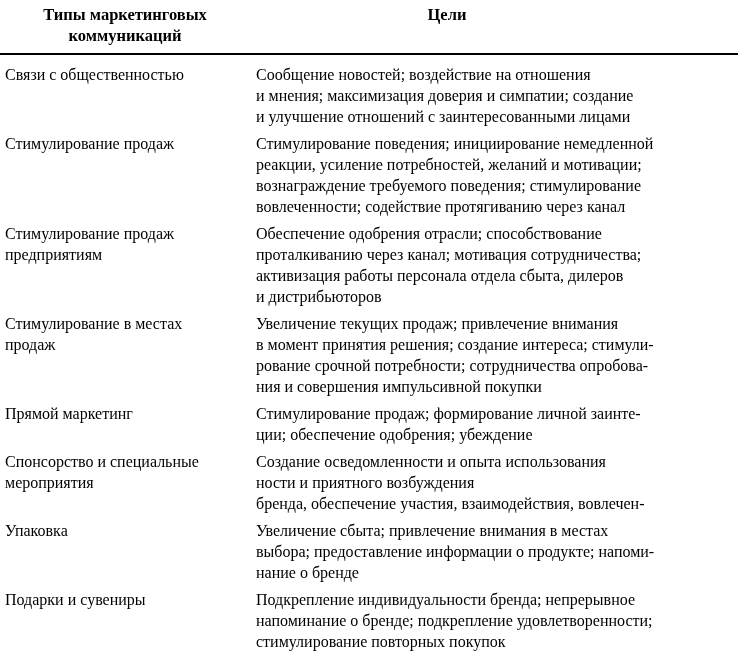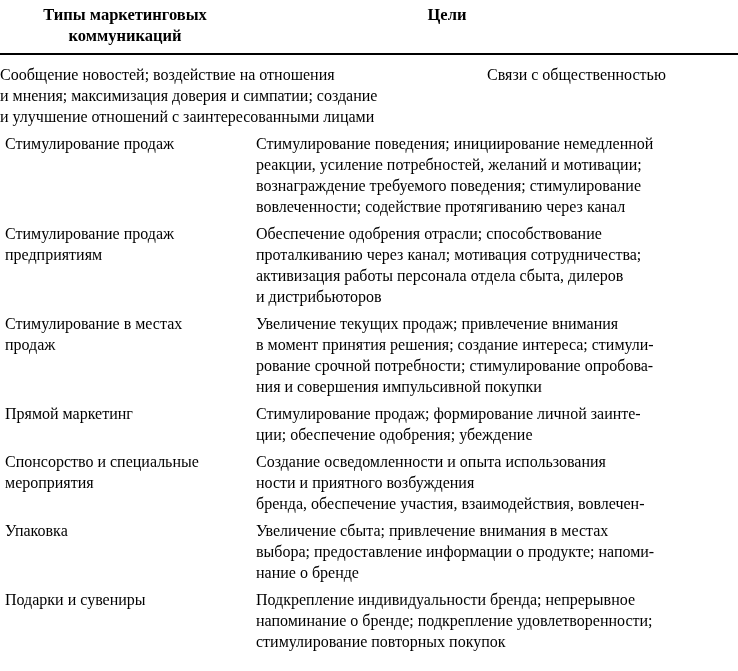--- a/index.html
+++ b/index.html
@@ -89,27 +89,27 @@
       <span class="line">Типы маркетинговых</span>
       <span class="line">коммуникаций</span>
     </div>
     <div class="th th-goals">Цели</div>
   </div>
 
   <div class="rule rule-head"></div>
 
   <div class="tbody">
       <div class="row">
+        <div class="cell cell-type">
+          <span class="line">Связи с общественностью</span>
+        </div>
         <div class="cell cell-goal">
           <span class="line">Сообщение новостей; воздействие на отношения</span>
           <span class="line">и мнения; максимизация доверия и симпатии; создание</span>
           <span class="line">и улучшение отношений с заинтересованными лицами</span>
-        </div>
-        <div class="cell cell-type">
-          <span class="line">Связи с общественностью</span>
         </div>
       </div>
       <div class="row">
         <div class="cell cell-type">
           <span class="line">Стимулирование продаж</span>
         </div>
         <div class="cell cell-goal">
           <span class="line">Стимулирование поведения; инициирование немедленной</span>
           <span class="line">реакции, усиление потребностей, желаний и мотивации;</span>
           <span class="line">вознаграждение требуемого поведения; стимулирование</span>
@@ -129,21 +129,21 @@
         </div>
       </div>
       <div class="row">
         <div class="cell cell-type">
           <span class="line">Стимулирование в местах</span>
           <span class="line">продаж</span>
         </div>
         <div class="cell cell-goal">
           <span class="line">Увеличение текущих продаж; привлечение внимания</span>
           <span class="line">в момент принятия решения; создание интереса; стимули-</span>
-          <span class="line">рование срочной потребности; стимулирование опробова-</span>
+          <span class="line">рование срочной потребности; сотрудничества опробова-</span>
           <span class="line">ния и совершения импульсивной покупки</span>
         </div>
       </div>
       <div class="row">
         <div class="cell cell-type">
           <span class="line">Прямой маркетинг</span>
         </div>
         <div class="cell cell-goal">
           <span class="line">Стимулирование продаж; формирование личной заинте-</span>
           <span class="line">ции; обеспечение одобрения; убеждение</span>

